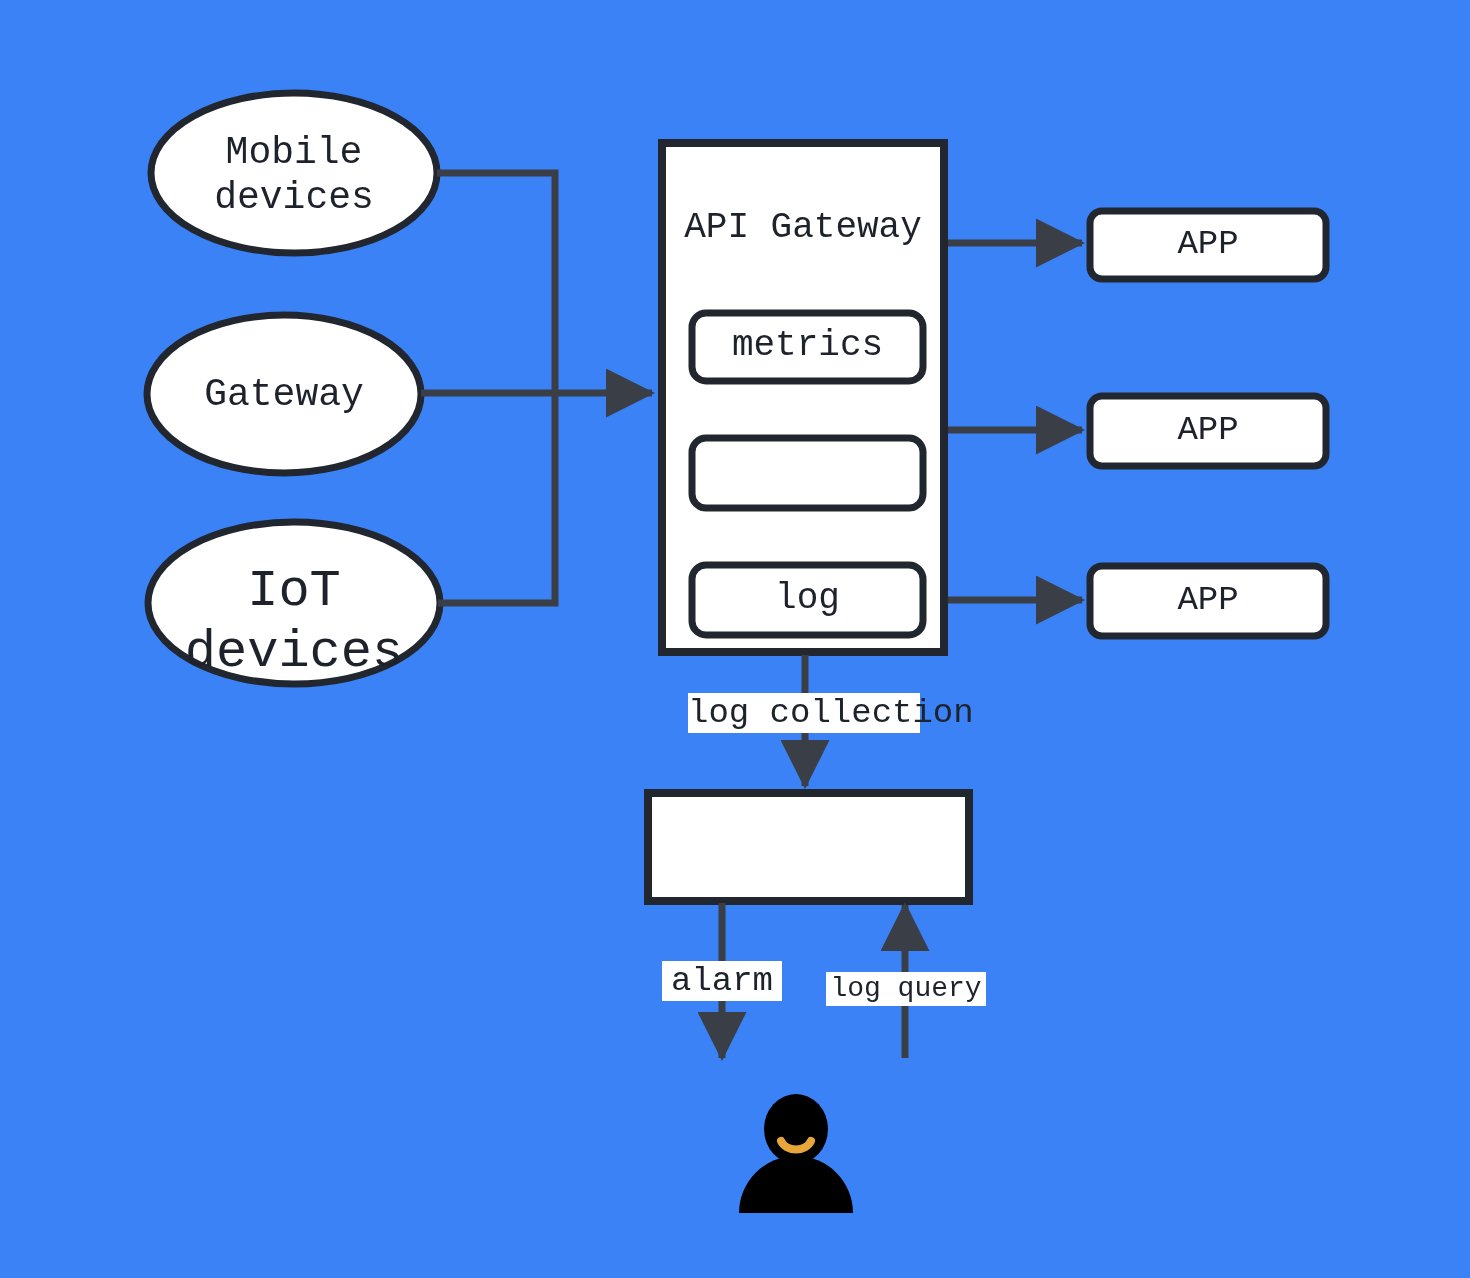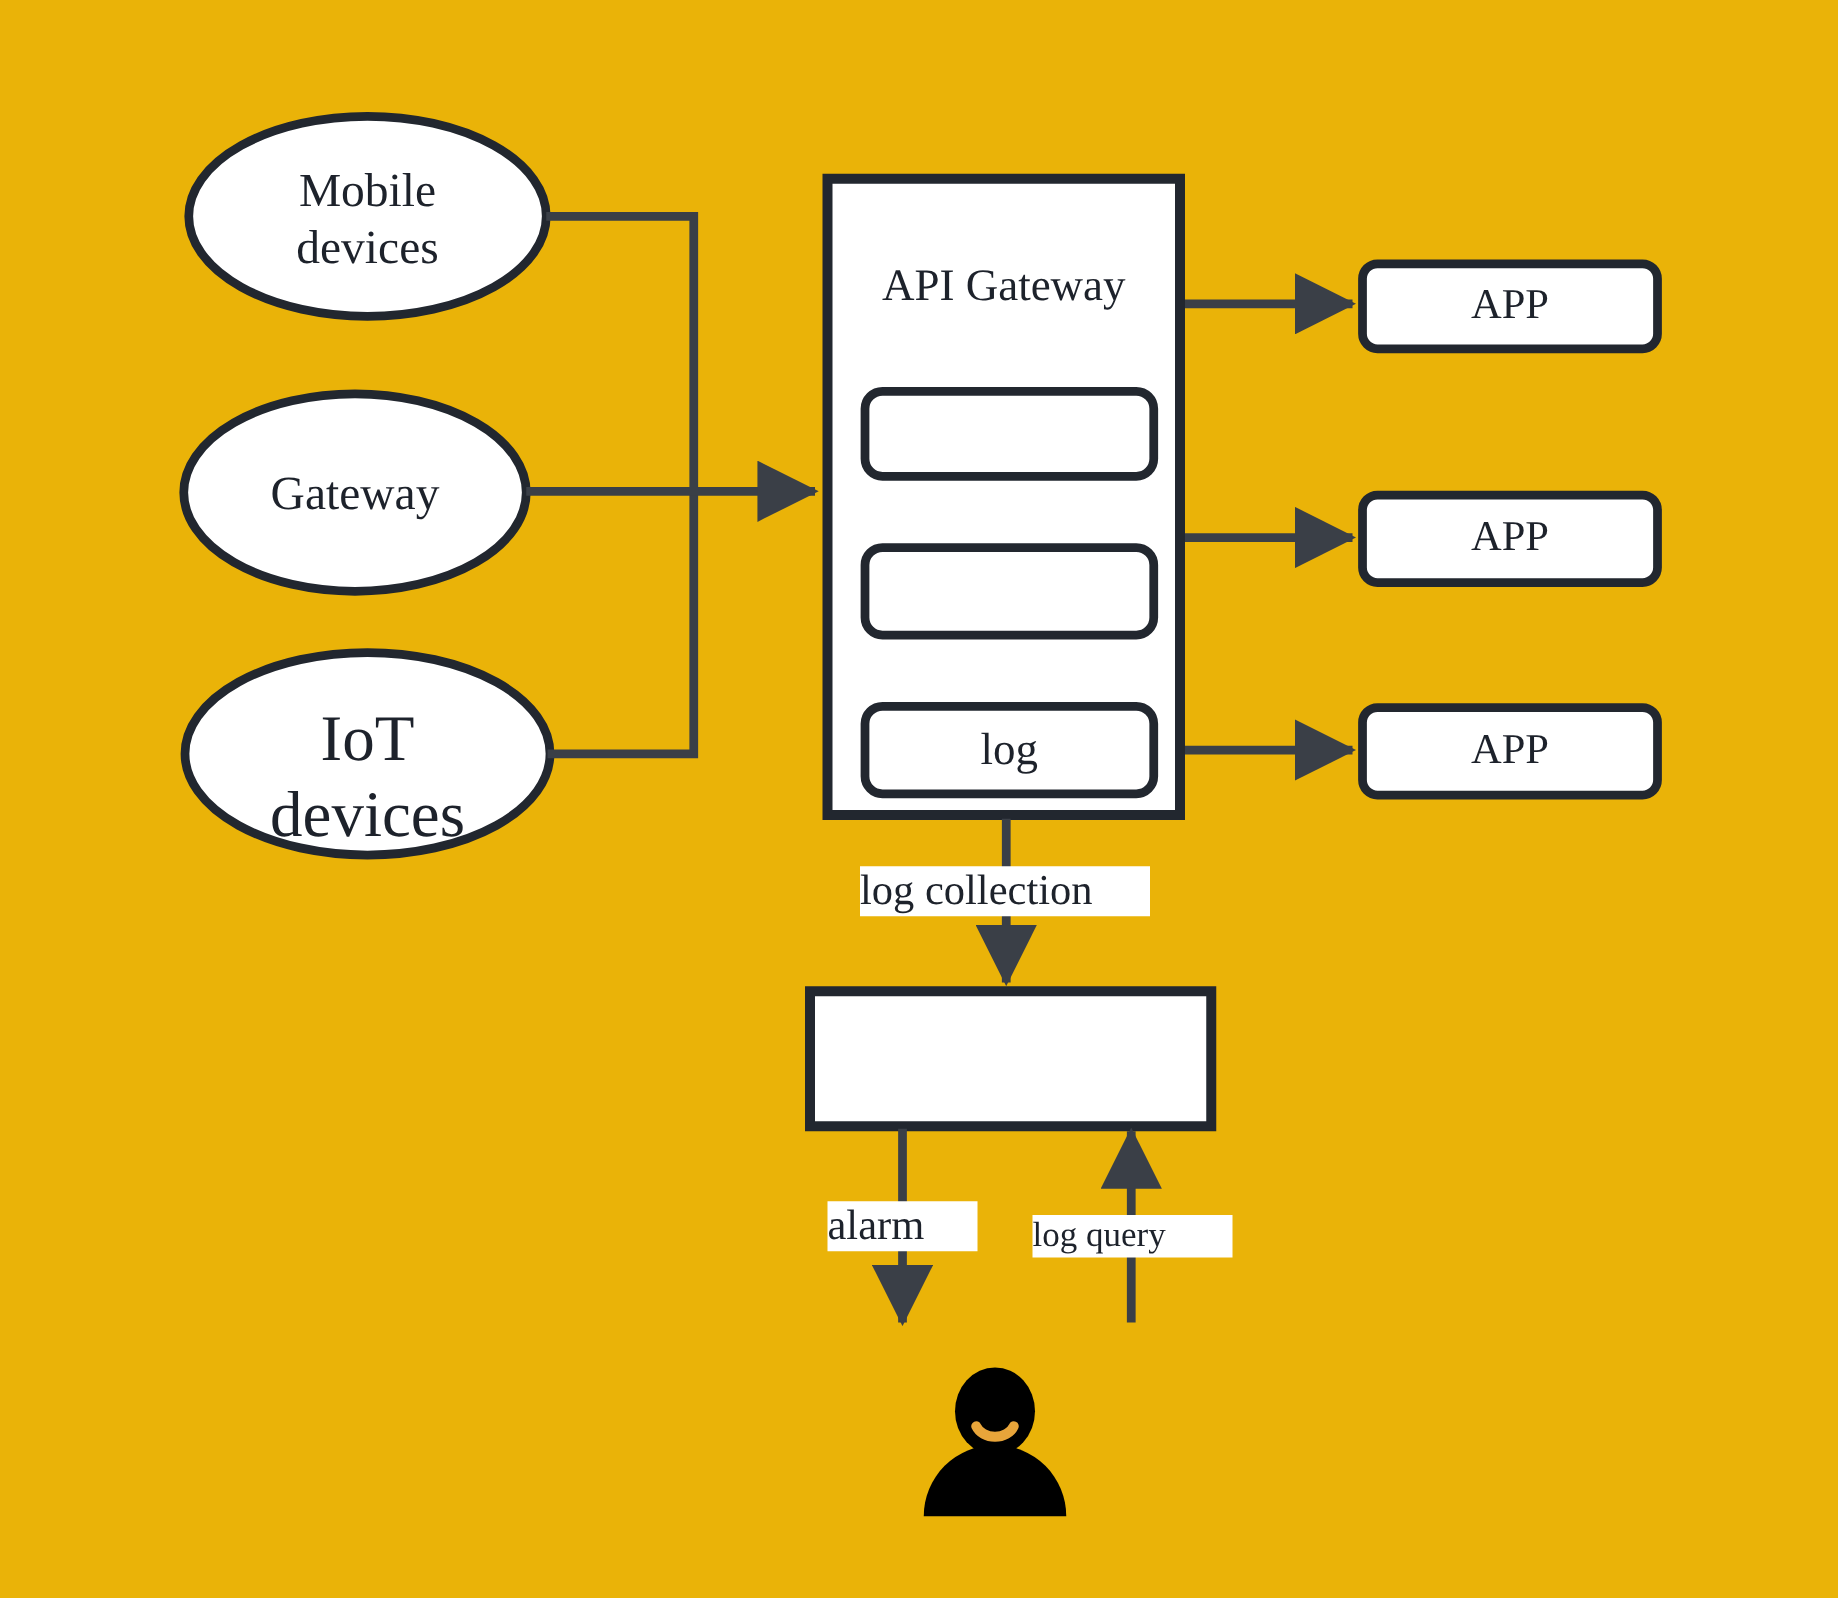--- a/index.html
+++ b/index.html
@@ -7,41 +7,42 @@
     padding: 0;
     background: #ffffff;
   }
   body {
     font-family: "Liberation Serif", "DejaVu Serif", serif;
   }
   #canvas {
     position: relative;
     width: 1470px;
     height: 1278px;
-    background: #eab308;
+    background: #3b82f6;
     overflow: hidden;
+    font-family: Liberation Mono, monospace;
   }
   svg.layer {
     position: absolute;
     top: 0;
     left: 0;
     width: 1470px;
     height: 1278px;
   }
   .node-label {
     position: absolute;
     text-align: center;
     color: #1d222b;
     line-height: 1.18;
     white-space: pre-line;
     pointer-events: none;
   }
   .edge-label {
     position: absolute;
-    text-align: left;
+    text-align: center;
     color: #1d222b;
     background: #ffffff;
     line-height: 1;
     white-space: nowrap;
   }
 </style>
 </head>
 <body>
 
 <div id="canvas">
@@ -93,20 +94,21 @@
   <div class="node-label" style="left:154px; top:131px; width:280px; font-size:38px;">Mobile
 devices</div>
 
   <div class="node-label" style="left:147px; top:373px; width:274px; font-size:38px;">Gateway</div>
 
   <div class="node-label" style="left:148px; top:561px; width:292px; font-size:52px;">IoT
 devices</div>
 
   <div class="node-label" style="left:662px; top:185px; width:282px; font-size:36px;margin-top:22px;">API Gateway</div>
 
+  <div class="node-label" style="left:692px; top:325px; width:231px; font-size:36px;">metrics</div>
 
 
   <div class="node-label" style="left:692px; top:578px; width:231px; font-size:36px;">log</div>
 
   <div class="node-label" style="left:1090px; top:224px; width:236px; font-size:34px;">APP</div>
 
   <div class="node-label" style="left:1090px; top:410px; width:236px; font-size:34px;">APP</div>
 
   <div class="node-label" style="left:1090px; top:580px; width:236px; font-size:34px;">APP</div>
 

